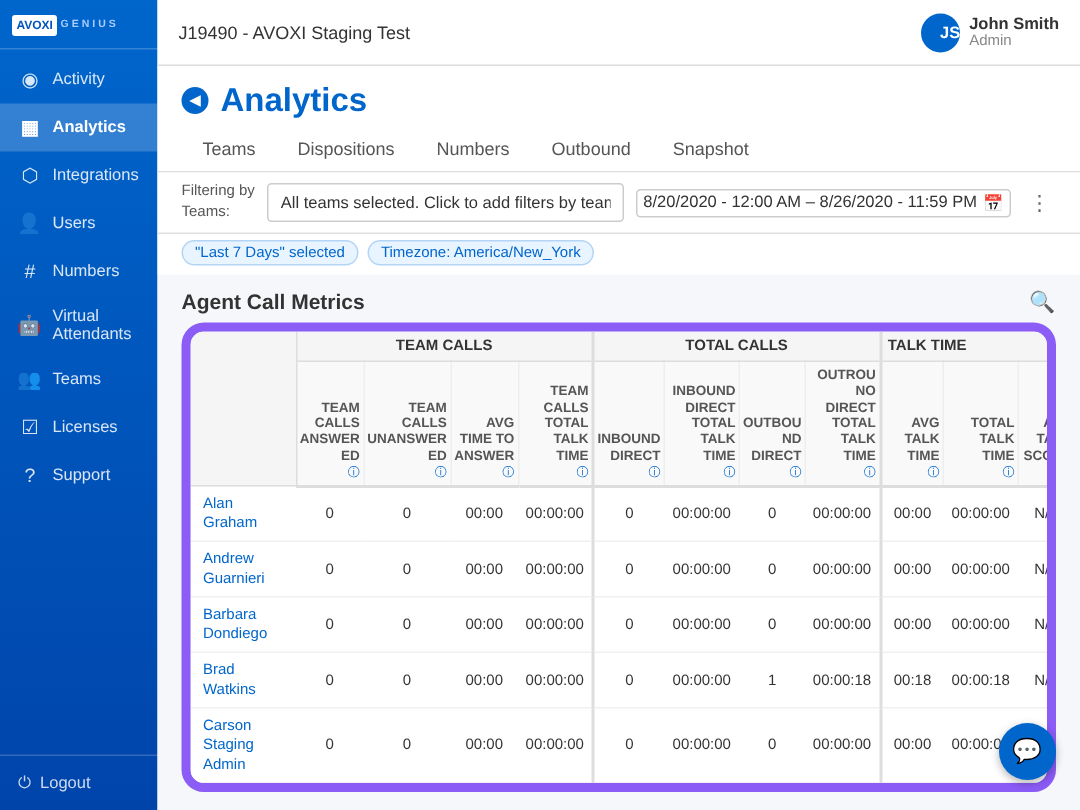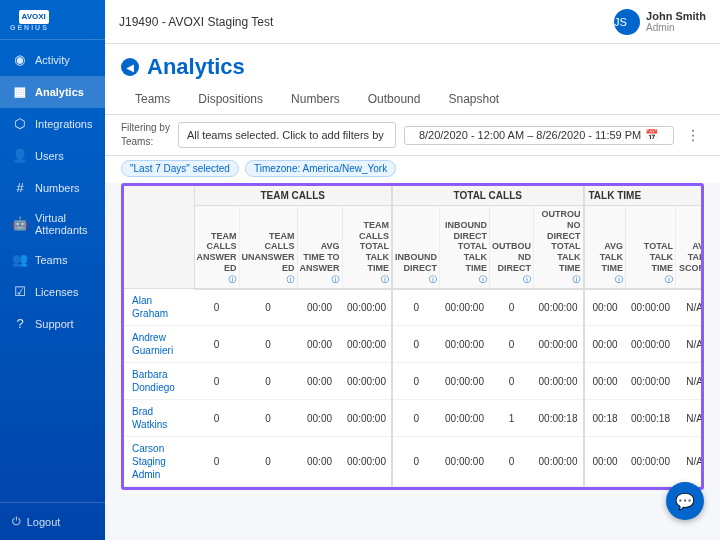--- a/index.html
+++ b/index.html
@@ -31,21 +31,21 @@
 
     
     .topbar {
       position: absolute; left: 105px; top: 0; right: 0; height: 44px;
       background: white; border-bottom: 1px solid #ddd;
       display: flex; align-items: center; justify-content: space-between;
       padding: 0 14px;
     }
     .topbar-title { font-size: 12px; color: #333; font-weight: 500; }
     .user-info { display: flex; align-items: center; gap: 6px; }
-    .user-avatar { width: 26px; height: 26px; border-radius: 50%; background: #0066cc; display: flex; align-items: center; justify-content: flex-start; color: white; font-size: 11px; font-weight: normal; }
+    .user-avatar { width: 26px; height: 26px; border-radius: 50%; background: #0066cc; display: flex; align-items: center; justify-content: flex-end; color: white; font-size: 11px; font-weight: bold; }
     .user-name { font-size: 11px; color: #333; font-weight: bold; }
     .user-role { font-size: 10px; color: #888; }
 
     
     .main-content {
       position: absolute; left: 105px; top: 44px; right: 0; bottom: 0;
       background: #f5f7fa; overflow: hidden;
     }
 
     
@@ -69,40 +69,40 @@
     .filter-bar {
       background: white; padding: 6px 16px; display: flex; align-items: center; gap: 8px;
       border-bottom: 1px solid #e0e0e0;
     }
     .filter-input {
       flex: 1; height: 26px; border: 1px solid #ccc; border-radius: 3px;
       padding: 0 8px; font-size: 11px; color: #333; background: white;
     }
     .date-range {
       display: flex; align-items: center; gap: 4px; background: white;
-      border: 1px solid #ccc; border-radius: 3px; padding: 2px 14px; font-size: 11px; color: #333;
+      border: 1px solid #ccc; border-radius: 3px; padding: 2px 4px; font-size: 11px; color: #333;
     }
     .filter-menu-btn { color: #666; cursor: pointer; font-size: 14px; padding: 0 4px; }
 
     
     .tags-row { background: white; padding: 4px 16px 6px 16px; display: flex; gap: 6px; }
     .tag {
       background: #e8f4ff; color: #0066cc; border: 1px solid #b3d4f5;
       border-radius: 12px; padding: 2px 8px; font-size: 10px;
     }
 
     
     .section-header {
       padding: 10px 16px 6px 16px; display: flex; align-items: center; justify-content: space-between;
     }
     .section-title { font-size: 14px; font-weight: bold; color: #333; }
 
     
     .table-container {
-      margin: 0 16px; background: white; border: 3px solid #8b5cf6; border-radius: 3px;
+      margin: 0 16px; background: white; border: 6px solid #8b5cf6; border-radius: 15px;
       overflow: auto; max-height: 340px;
     }
     table { width: 100%; border-collapse: collapse; font-size: 10px; }
     thead { background: #f9f9f9; }
     .group-header td {
       text-align: center; font-weight: bold; color: #333; font-size: 10px;
       padding: 4px 2px; border-bottom: 1px solid #ddd; border-right: 1px solid #ddd;
       background: #f5f5f5;
     }
     .col-header td {
@@ -123,21 +123,21 @@
       width: 38px; height: 38px; border-radius: 50%;
       background: #0066cc; color: white; display: flex; align-items: center; justify-content: center;
       font-size: 16px; cursor: pointer; box-shadow: 0 2px 6px rgba(0,0,0,0.3);
     }
   </style>
 </head>
 <body>
 
 <div class="sidebar">
   <div class="sidebar-logo">
-    <div style="display:flex;flex-direction:column;align-items:flex-end;gap:0">
+    <div style="display:flex;flex-direction:row;align-items:center;gap:0">
       <div style="display:flex;align-items:center;gap:3px">
         <div style="background:white;color:#0055bb;font-weight:900;font-size:8px;padding:2px 3px;border-radius:2px;line-height:1.2">AVOXI</div>
       </div>
       <div style="color:#aaccff;font-size:7px;letter-spacing:2px;margin-left:2px;font-weight:bold">GENIUS</div>
     </div>
   </div>
   <div class="sidebar-nav">
     <div class="nav-item">
       <div class="nav-icon">◉</div>
       <span>Activity</span>
@@ -234,20 +234,24 @@
       <span>📅</span>
     </div>
     <div class="filter-menu-btn">⋮</div>
   </div>
 
   <div class="tags-row">
     <span class="tag">"Last 7 Days" selected</span>
     <span class="tag">Timezone: America/New_York</span>
   </div>
 
+  <div class="section-header">
+    <span class="section-title">Agent Call Metrics</span>
+    <span style="cursor:pointer;color:#666;font-size:14px;">🔍</span>
+  </div>
 
   <div class="table-container">
     <table>
       <thead>
         <tr class="group-header">
           <td rowspan="2" style="text-align:left;padding-left:8px;min-width:70px;border-right:1px solid #ddd;"></td>
           <td colspan="4" style="text-align:center;font-weight:bold;font-size:10px;padding:4px;background:#f5f5f5;border-right:2px solid #ddd;">TEAM CALLS</td>
           <td colspan="4" style="text-align:center;font-weight:bold;font-size:10px;padding:4px;background:#f5f5f5;border-right:2px solid #ddd;">TOTAL CALLS</td>
           <td colspan="3" style="text-align:left;font-weight:bold;font-size:10px;padding:4px;background:#f5f5f5;">TALK TIME</td>
         </tr>

